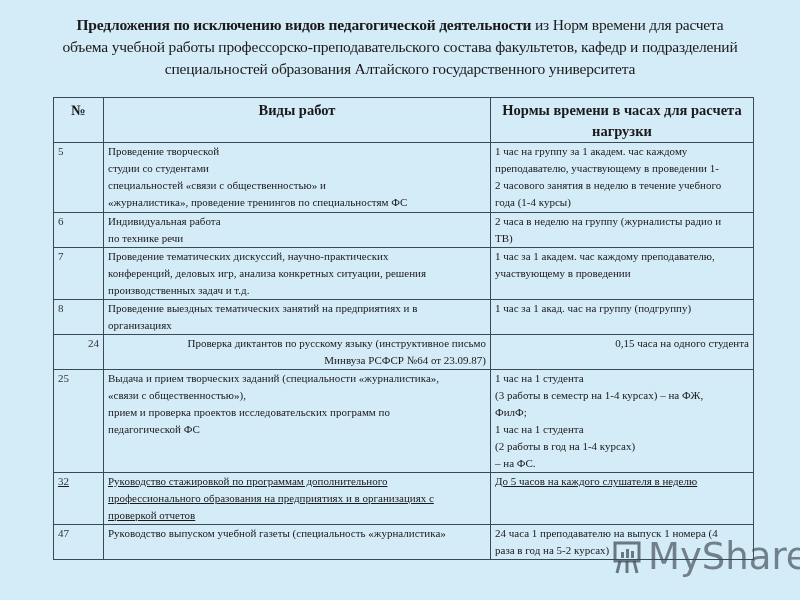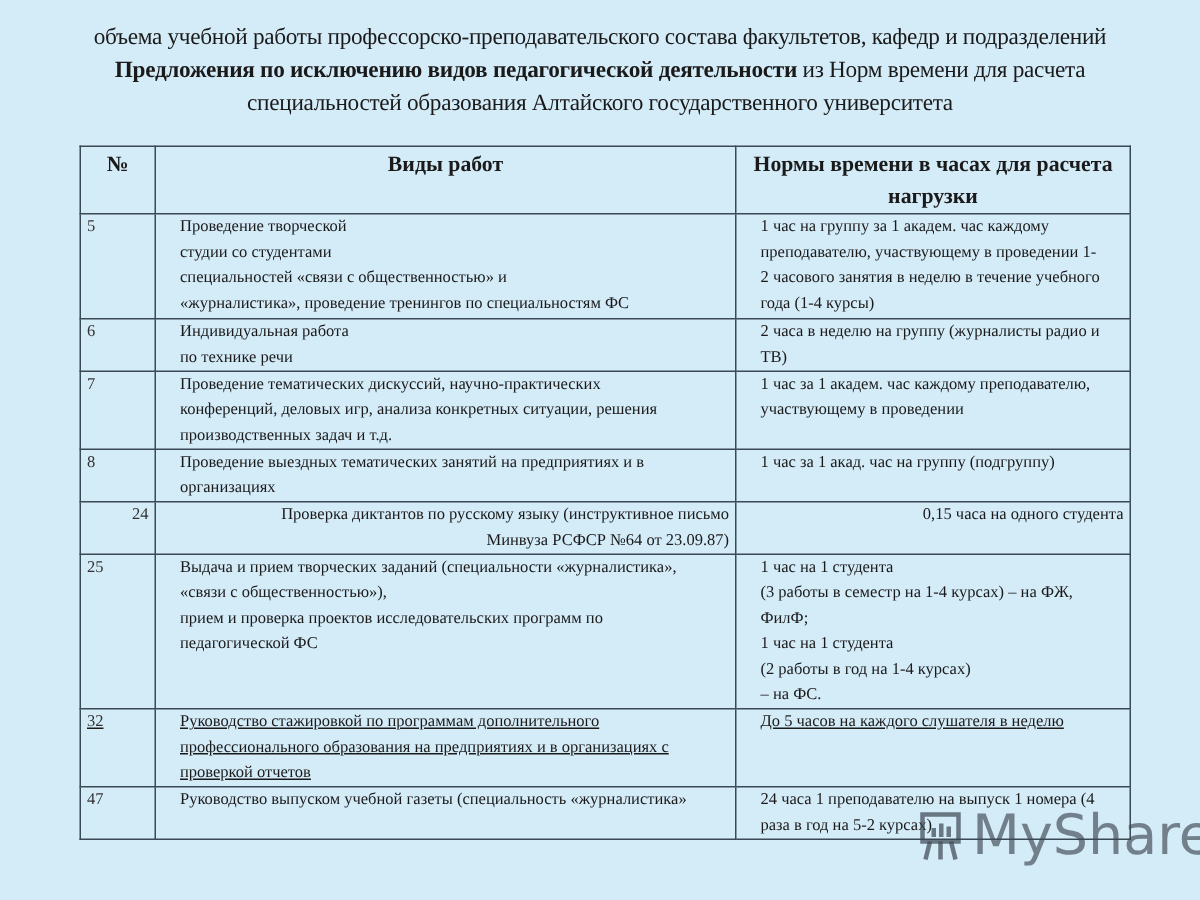--- a/index.html
+++ b/index.html
@@ -23,35 +23,35 @@
   }
   table.norms td, table.norms th {
     border:1px solid #3a4a55; vertical-align:top;
     padding:0 4px; overflow:hidden;
   }
   table.norms th {
     font-weight:bold; font-size:14.5px; line-height:21px;
     text-align:center; padding-top:2px; height:40px;
   }
   col.c1 { width:50px; } col.c2 { width:387px; } col.c3 { width:263px; }
-  td .ln { display:block; white-space:nowrap;margin-left:12px; }
+  td .ln { display:block; white-space:nowrap; }
   .num { color:#333; }
   .watermark {
     position:absolute; left:612px; top:535px;
     font-family:"DejaVu Sans", sans-serif; font-size:37px;
     color:rgba(60,70,80,0.65); display:flex; align-items:center; gap:6px;
   }
   .wm-icon { width:30px; height:34px; position:relative; }
 </style>
 </head>
 <body>
 
 <div class="title">
+  <div><b>Предложения по исключению видов педагогической деятельности</b><span> из Норм времени для расчета</span></div>
   <div>объема учебной работы профессорско-преподавательского состава факультетов, кафедр и подразделений</div>
-  <div><b>Предложения по исключению видов педагогической деятельности</b><span> из Норм времени для расчета</span></div>
   <div>специальностей образования Алтайского государственного университета</div>
 </div>
 
 <table class="norms">
   <colgroup>
       <col class="c1">
       <col class="c2">
       <col class="c3">
     </colgroup>
   <thead>

